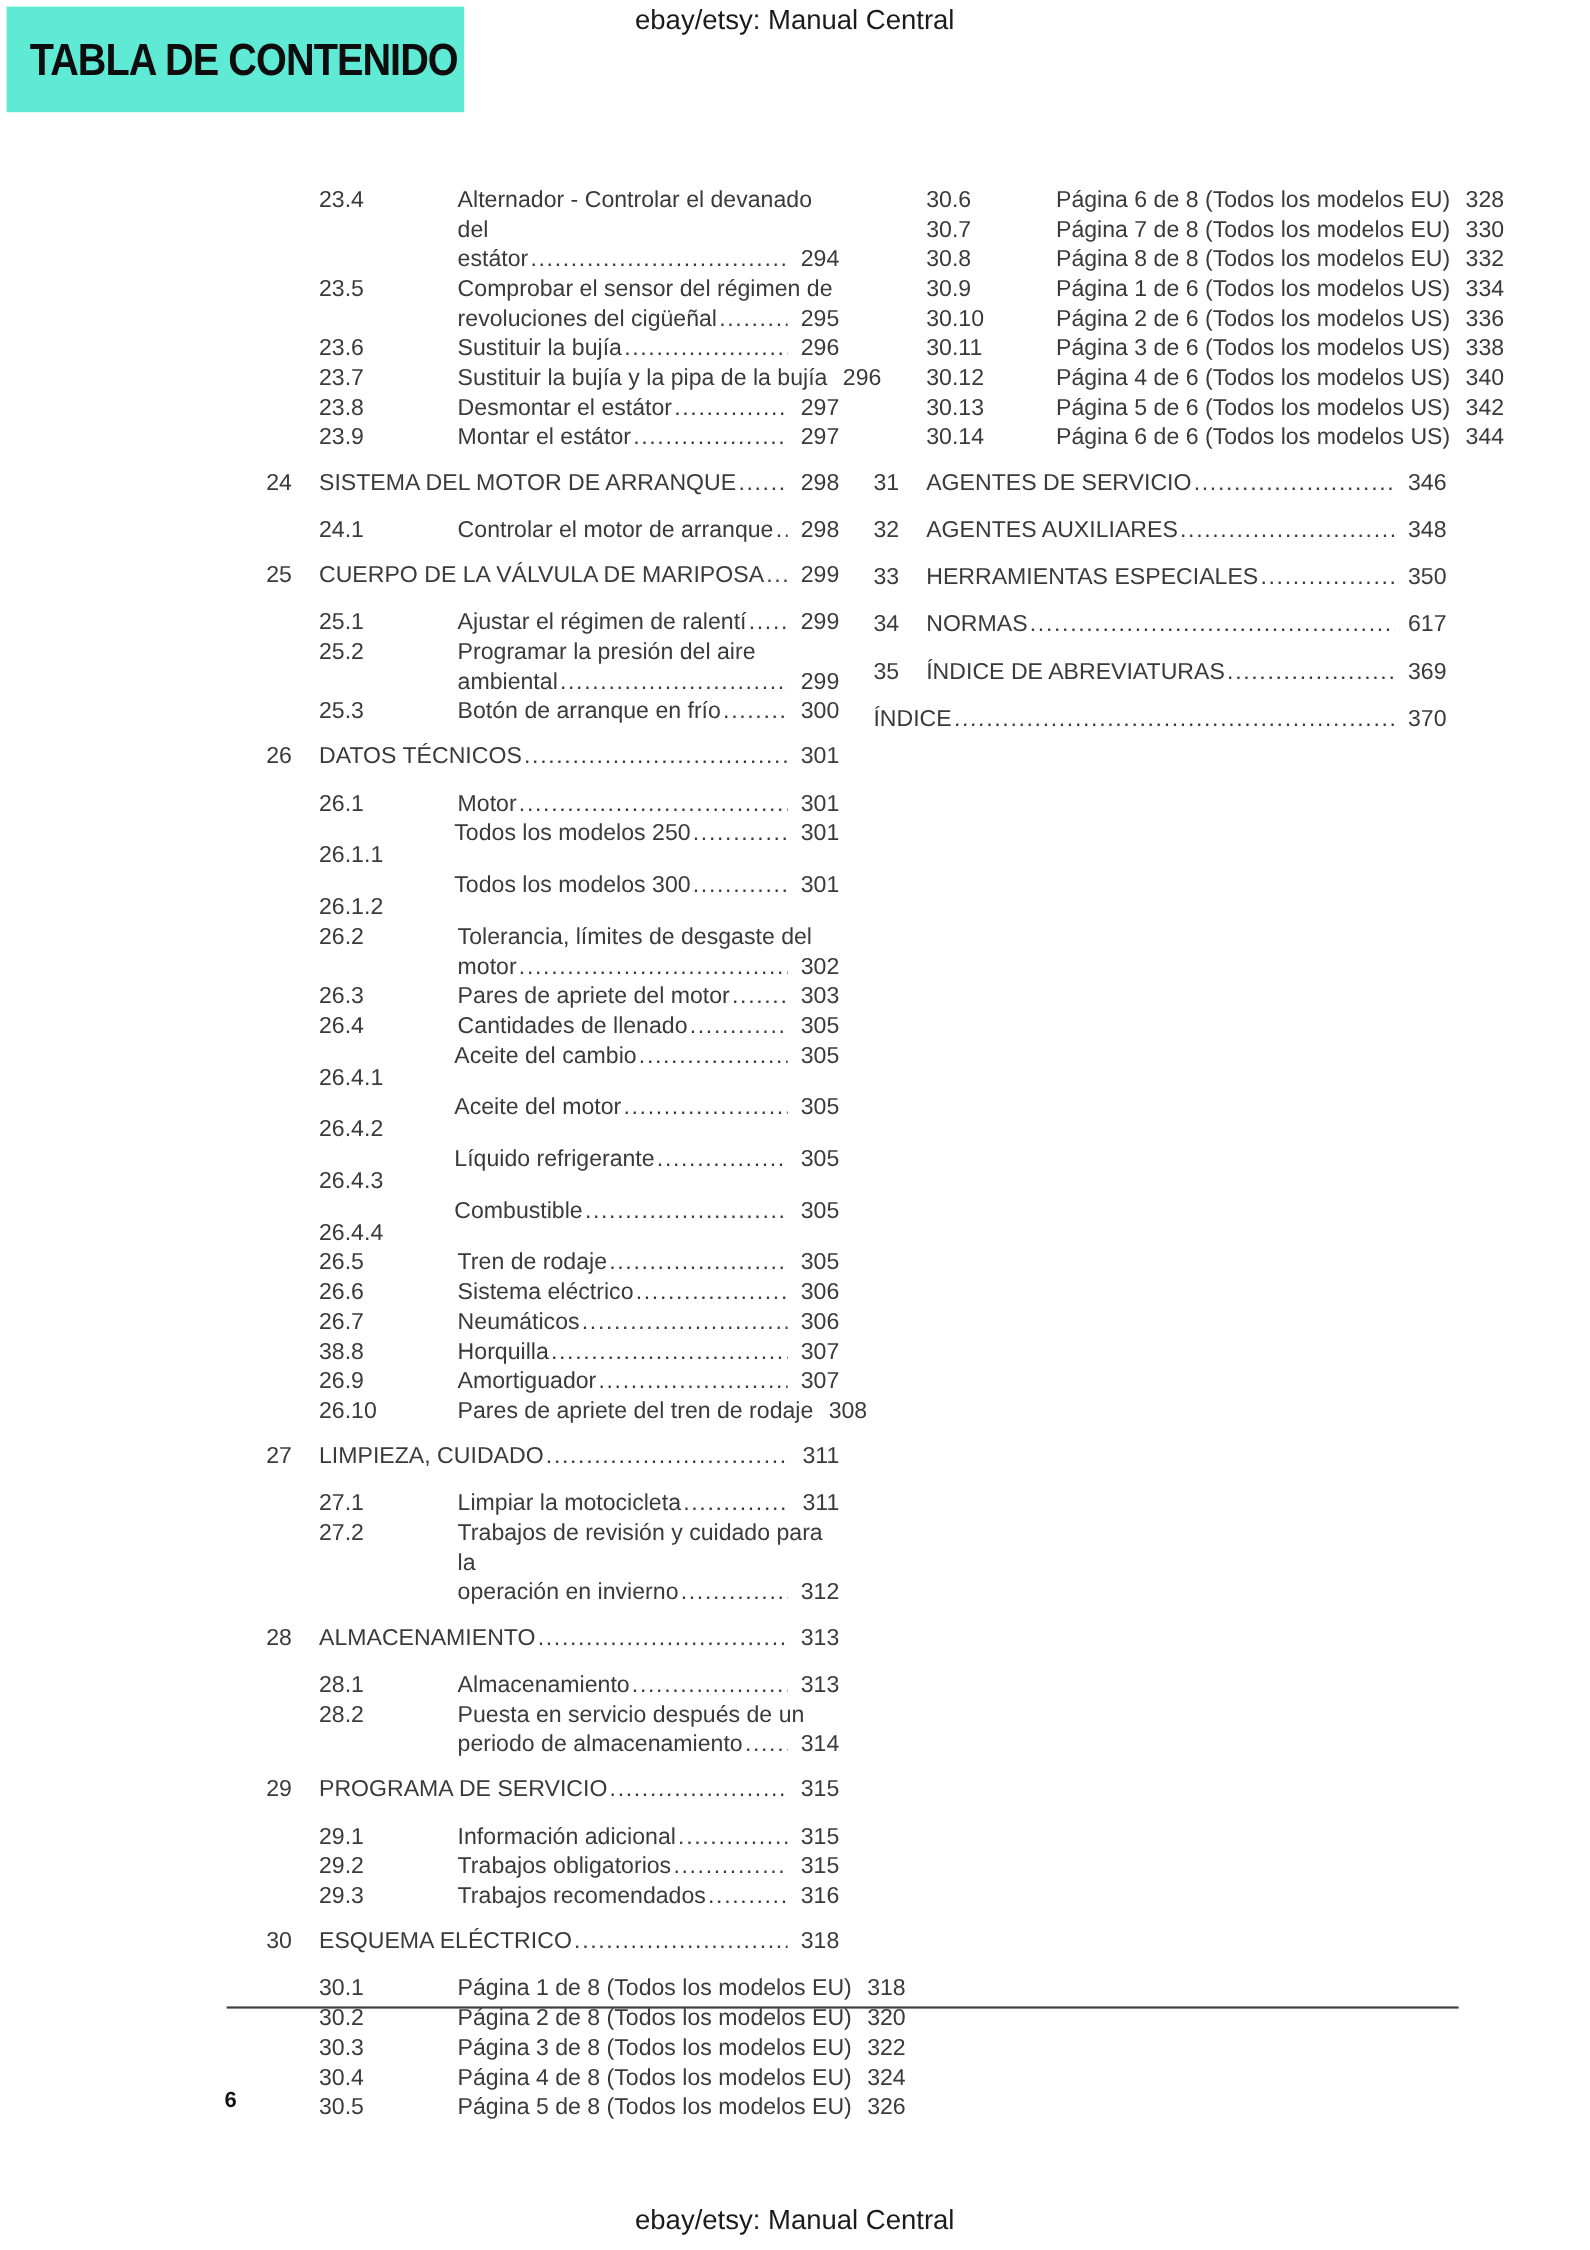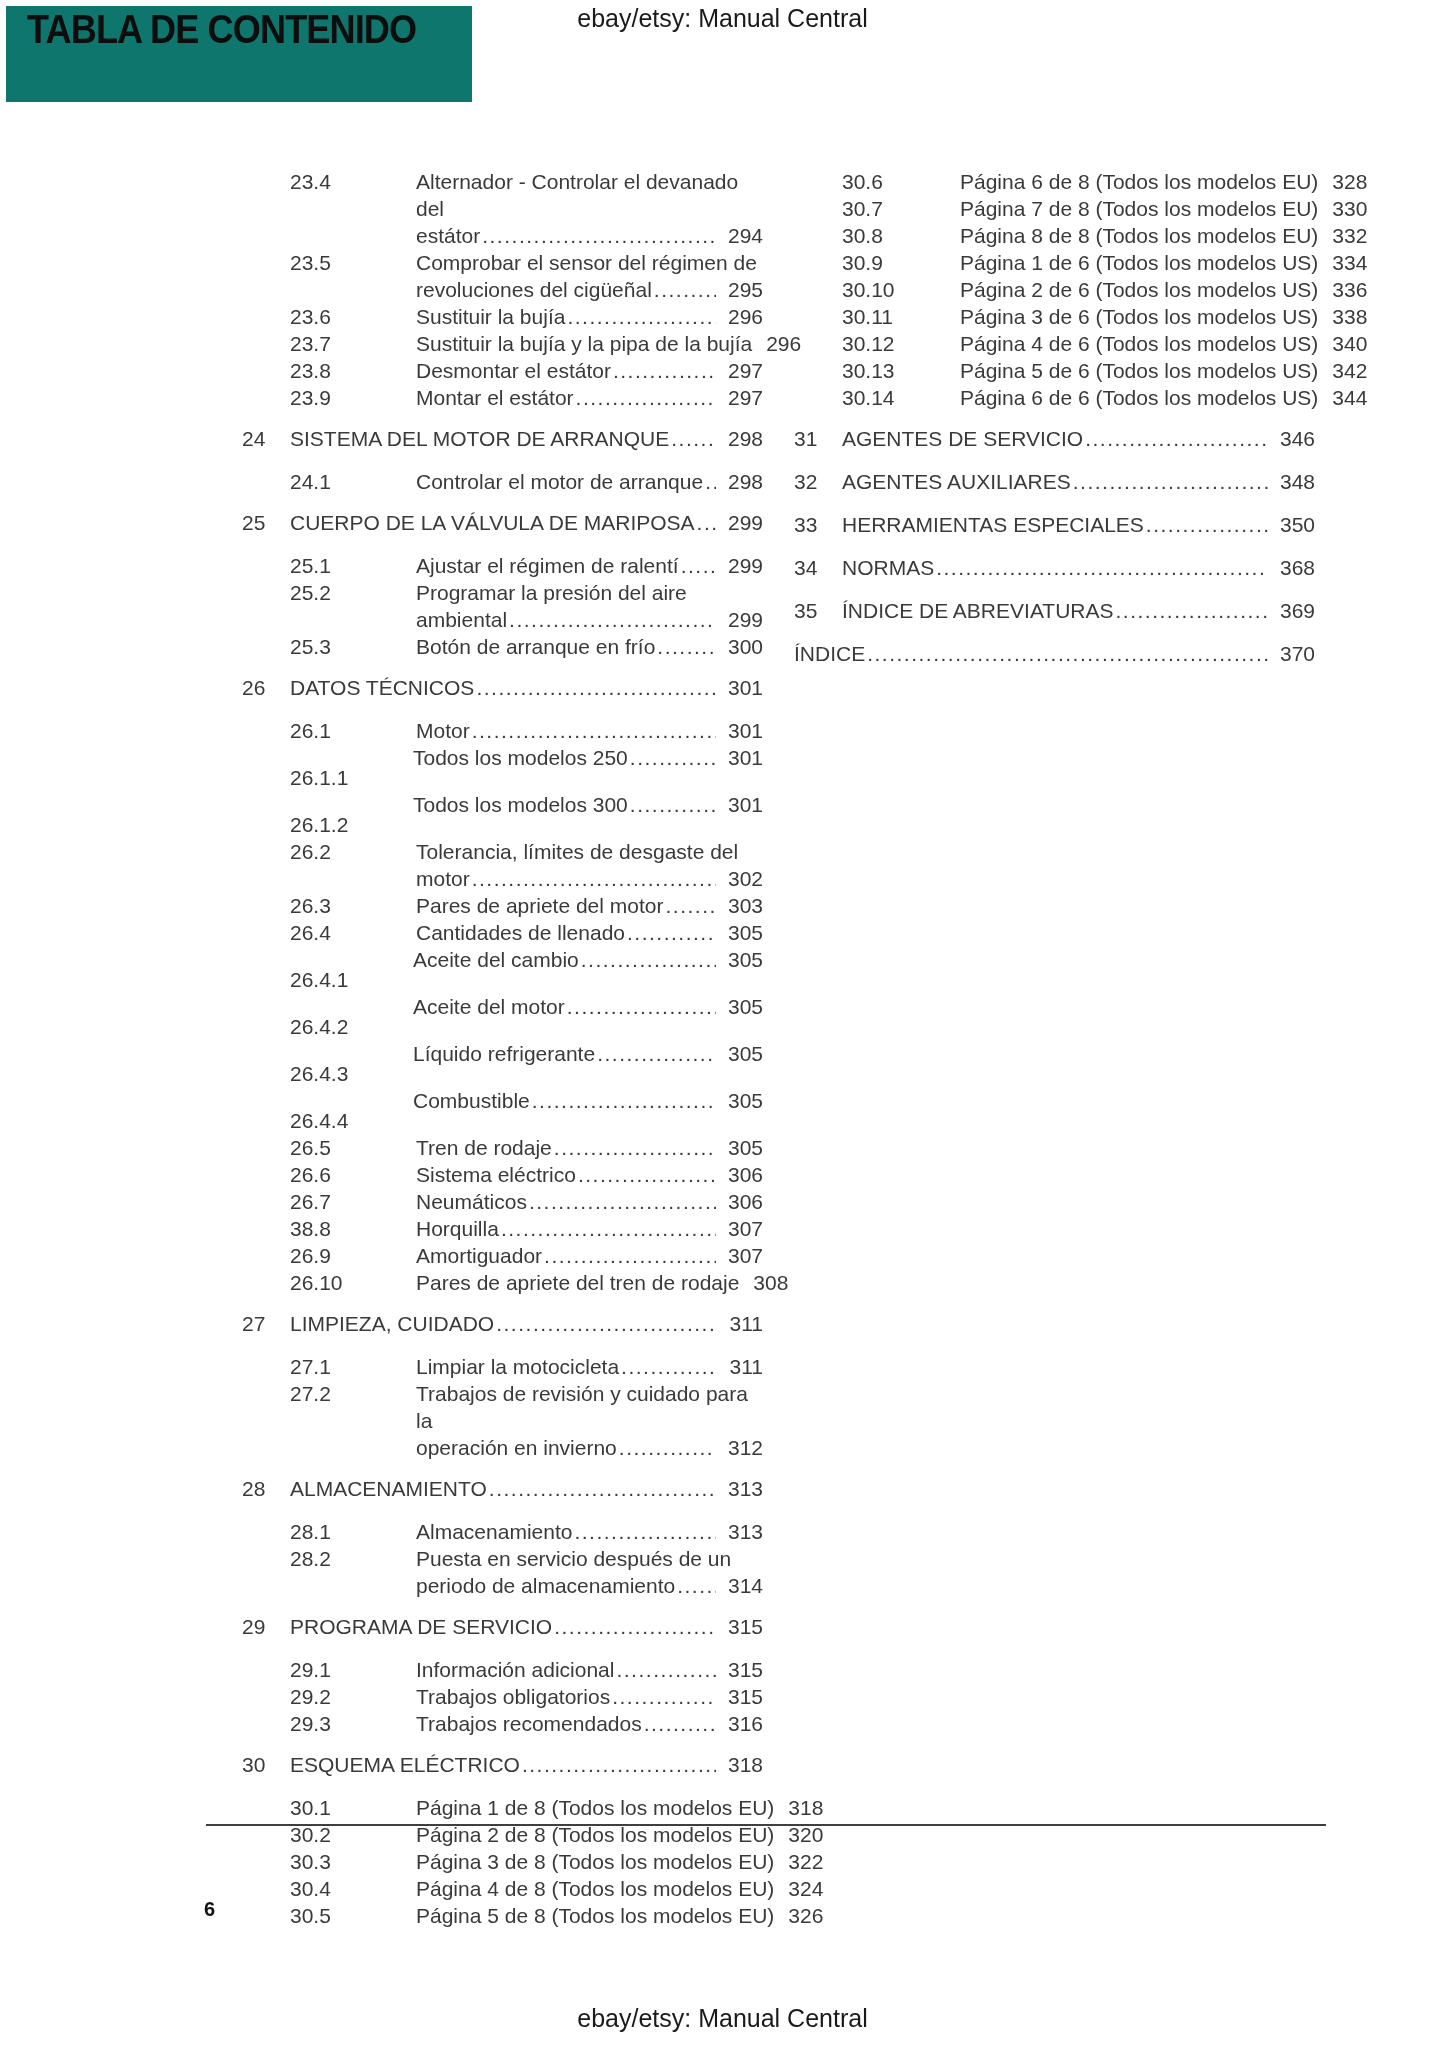--- a/index.html
+++ b/index.html
@@ -10,23 +10,23 @@
     color:#3a3a3a;
     position:relative;
     overflow:hidden;
   }
   
   .doc-title-top{
     position:absolute;top:4px;left:0;width:1445px;
     text-align:center;font-size:25px;color:#1a1a1a;
   }
   .title-box{
-    position:absolute;top:6px;left:6px;width:466px;height:96px;
-    background:#0f766e;
-    display:flex;
+    position:absolute;top:6px;left:6px;width:416px;height:96px;
+    background:#5eead4;
+    display:flex;align-items:center;
   }
   .title-box .title-text{
     font-size:41px;font-weight:bold;color:#0d0d0d;
     padding-left:24px;letter-spacing:-1px;
     transform:scaleX(.88);transform-origin:left center;
     white-space:nowrap;
   }
   
   .toc-col{position:absolute;top:168px;width:521px;font-size:21px;line-height:27px;}
   #col-left{left:242px;}
@@ -649,21 +649,21 @@
           <span class="pg">350</span>
         </div>
       </div>
     </div>
     <div class="entry chapter">
       <span class="num">34</span>
       <div class="body">
         <div class="line-last">
           <span class="txt">NORMAS</span>
           <span class="dots">............................................................................................................................................................................................................................</span>
-          <span class="pg">368</span>
+          <span class="pg">617</span>
         </div>
       </div>
     </div>
     <div class="entry chapter">
       <span class="num">35</span>
       <div class="body">
         <div class="line-last">
           <span class="txt">ÍNDICE DE ABREVIATURAS</span>
           <span class="dots">............................................................................................................................................................................................................................</span>
           <span class="pg">369</span>

